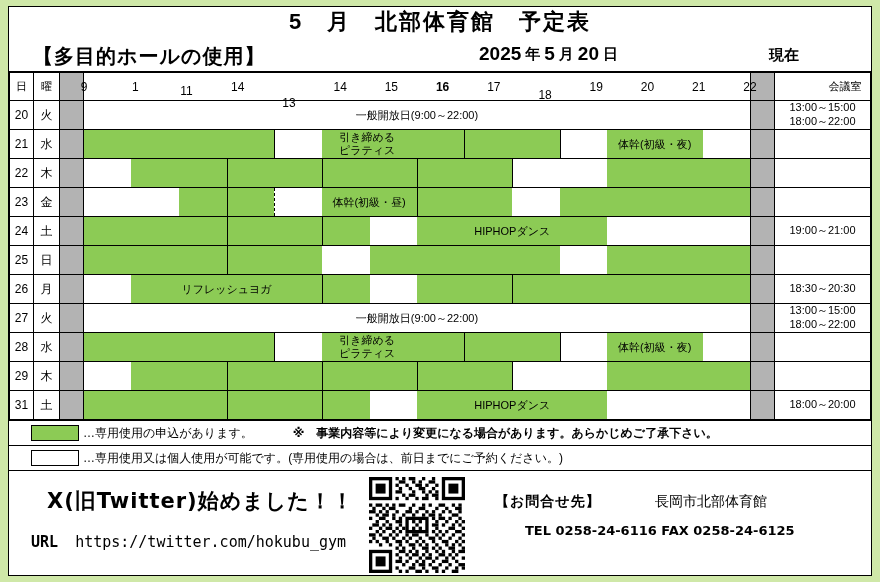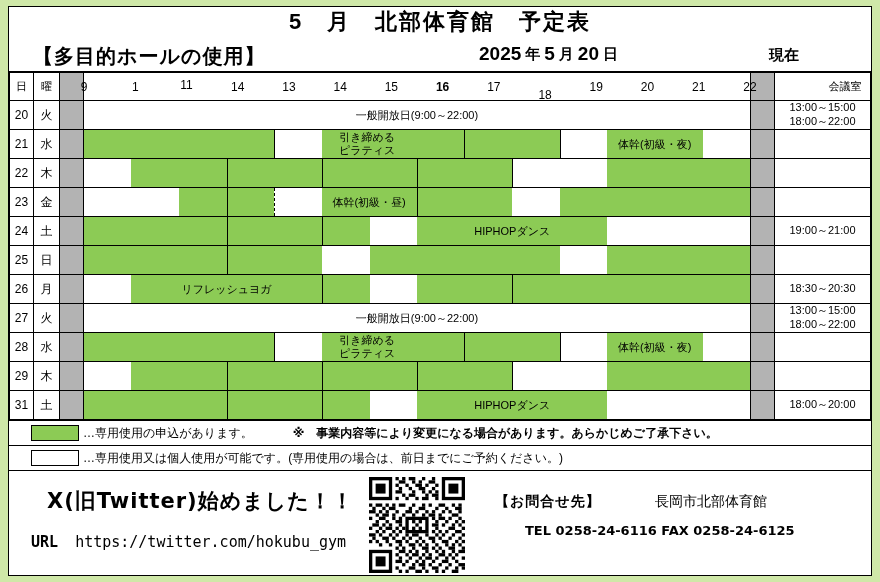--- a/index.html
+++ b/index.html
@@ -126,23 +126,23 @@
     </colgroup>
     <tbody id="sched-body">
         <tr class="hdr">
           <td>日</td>
           <td>曜</td>
           <td class="gray"></td>
           <td style="padding: 0px;">
             <div style="position: relative; height: 18px;">
               <span style="position: absolute; top: 2px; left: 0%; transform: translateX(-50%); font-size: 12px;">9</span>
               <span style="position: absolute; top: 2px; left: 7.69231%; transform: translateX(-50%); font-size: 12px;">1</span>
-              <span style="position: absolute; top: 0; left: 15.3846%; transform: translateX(-50%); font-size: 12px;">11</span>
+              <span style="position: absolute; top: 6px; left: 15.3846%; transform: translateX(-50%); font-size: 12px;">11</span>
               <span style="position: absolute; top: 2px; left: 23.0769%; transform: translateX(-50%); font-size: 12px;">14</span>
-              <span style="position: absolute; top: 2px; left: 30.7692%; transform: translateX(-50%); font-size: 12px;">13</span>
+              <span style="position: absolute; top: 18px; left: 30.7692%; transform: translateX(-50%); font-size: 12px;">13</span>
               <span style="position: absolute; top: 2px; left: 38.4615%; transform: translateX(-50%); font-size: 12px;">14</span>
               <span style="position: absolute; top: 2px; left: 46.1538%; transform: translateX(-50%); font-size: 12px;">15</span>
               <span style="position: absolute; top: 2px; left: 53.8462%; transform: translateX(-50%); font-size: 12px; font-weight: bold;">16</span>
               <span style="position: absolute; top: 2px; left: 61.5385%; transform: translateX(-50%); font-size: 12px;">17</span>
               <span style="position: absolute; top: 2px; left: 69.2308%; transform: translateX(-50%); font-size: 12px; margin-top: 8px;">18</span>
               <span style="position: absolute; top: 2px; left: 76.9231%; transform: translateX(-50%); font-size: 12px;">19</span>
               <span style="position: absolute; top: 2px; left: 84.6154%; transform: translateX(-50%); font-size: 12px;">20</span>
               <span style="position: absolute; top: 2px; left: 92.3077%; transform: translateX(-50%); font-size: 12px;">21</span>
               <span style="position: absolute; top: 2px; left: 100%; transform: translateX(-50%); font-size: 12px;">22</span>
             </div>

